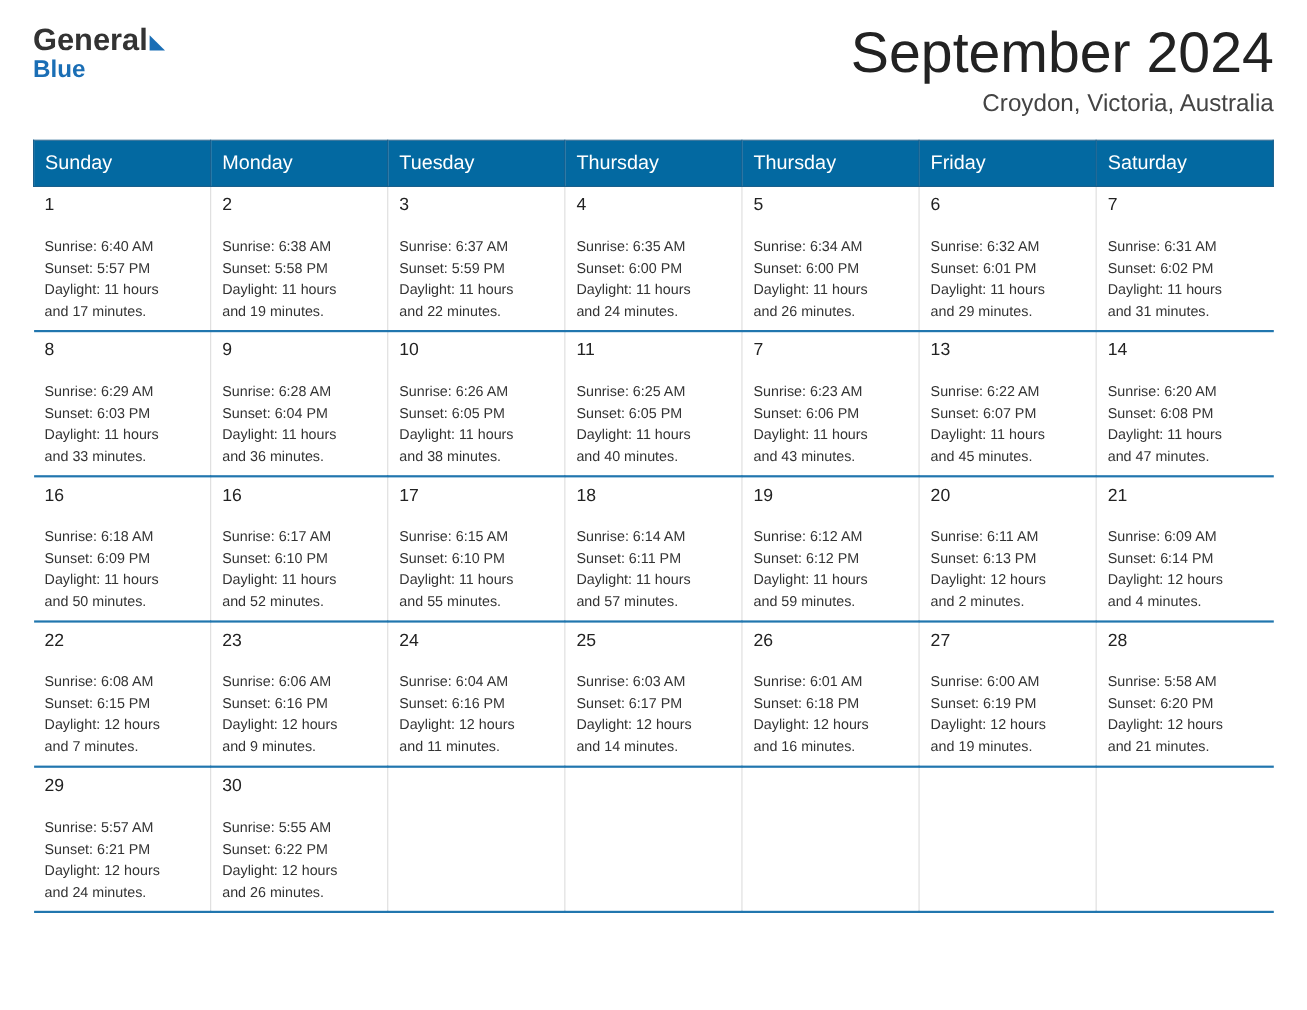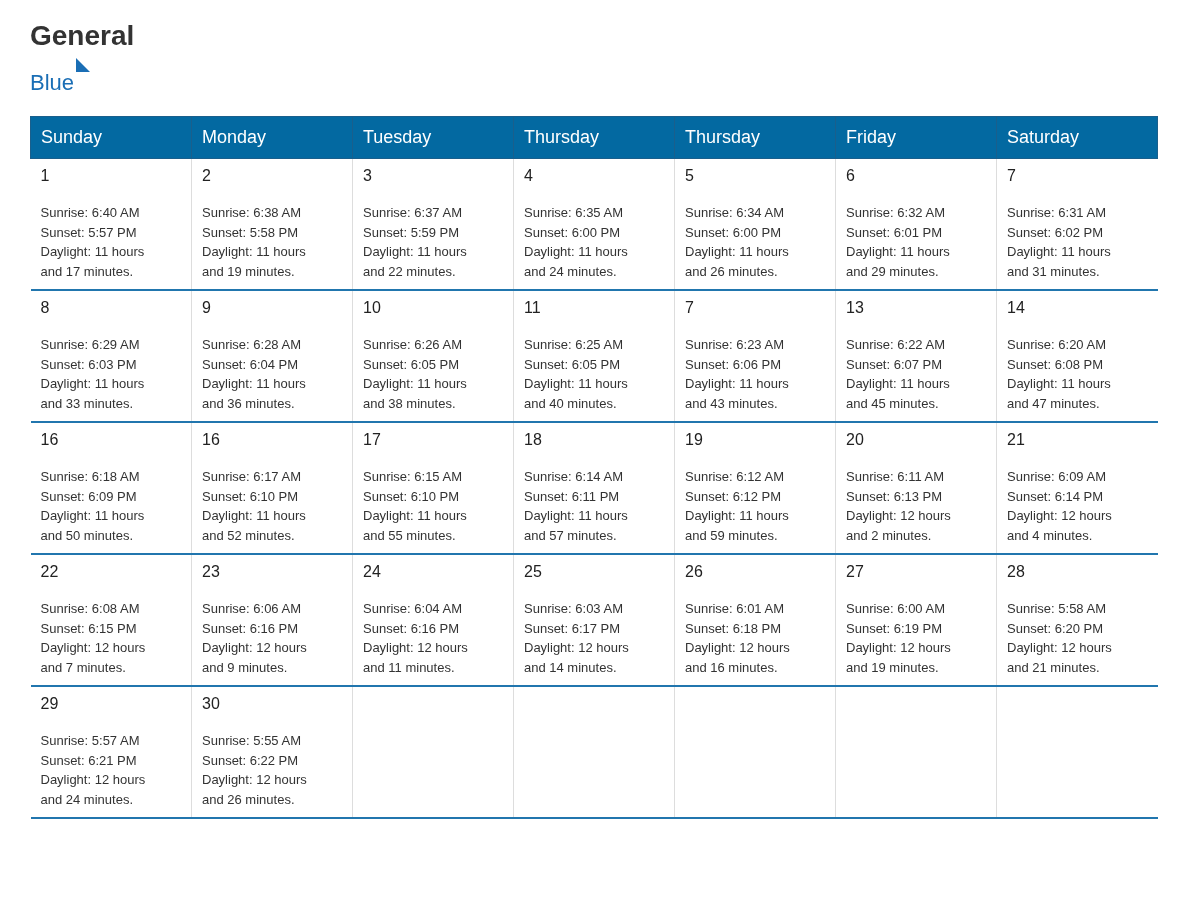--- a/index.html
+++ b/index.html
@@ -30,26 +30,25 @@
       margin-left: 2px;
       margin-top: 6px;
     }
     .logo-area {
       display: flex;
       flex-direction: column;
     }
     .logo-line1 {
       display: flex;
       align-items: center;
-      flex-direction: column;
     }
     .logo-blue-text {
       color: #1a6eb5;
       font-size: 22px;
-      font-weight: normal;
+      font-weight: bold;
       margin-top: -2px;
     }
     .title-area {
       text-align: right;
     }
     .month-title {
       font-size: 52px;
       font-weight: normal;
       color: #222;
       line-height: 1.1;
@@ -108,20 +107,24 @@
 </head>
 <body>
 
 <div class="header">
   <div class="logo-area">
     <div class="logo-line1">
       <span class="logo-text">General</span>
       <div class="logo-triangle"></div>
     </div>
     <span class="logo-blue-text">Blue</span>
+  </div>
+  <div class="title-area">
+    <div class="month-title">September 2024</div>
+    <div class="location">Croydon, Victoria, Australia</div>
   </div>
 </div>
 
 <table>
   <thead>
     <tr>
       <th>Sunday</th>
       <th>Monday</th>
       <th>Tuesday</th>
       <th>Thursday</th>

